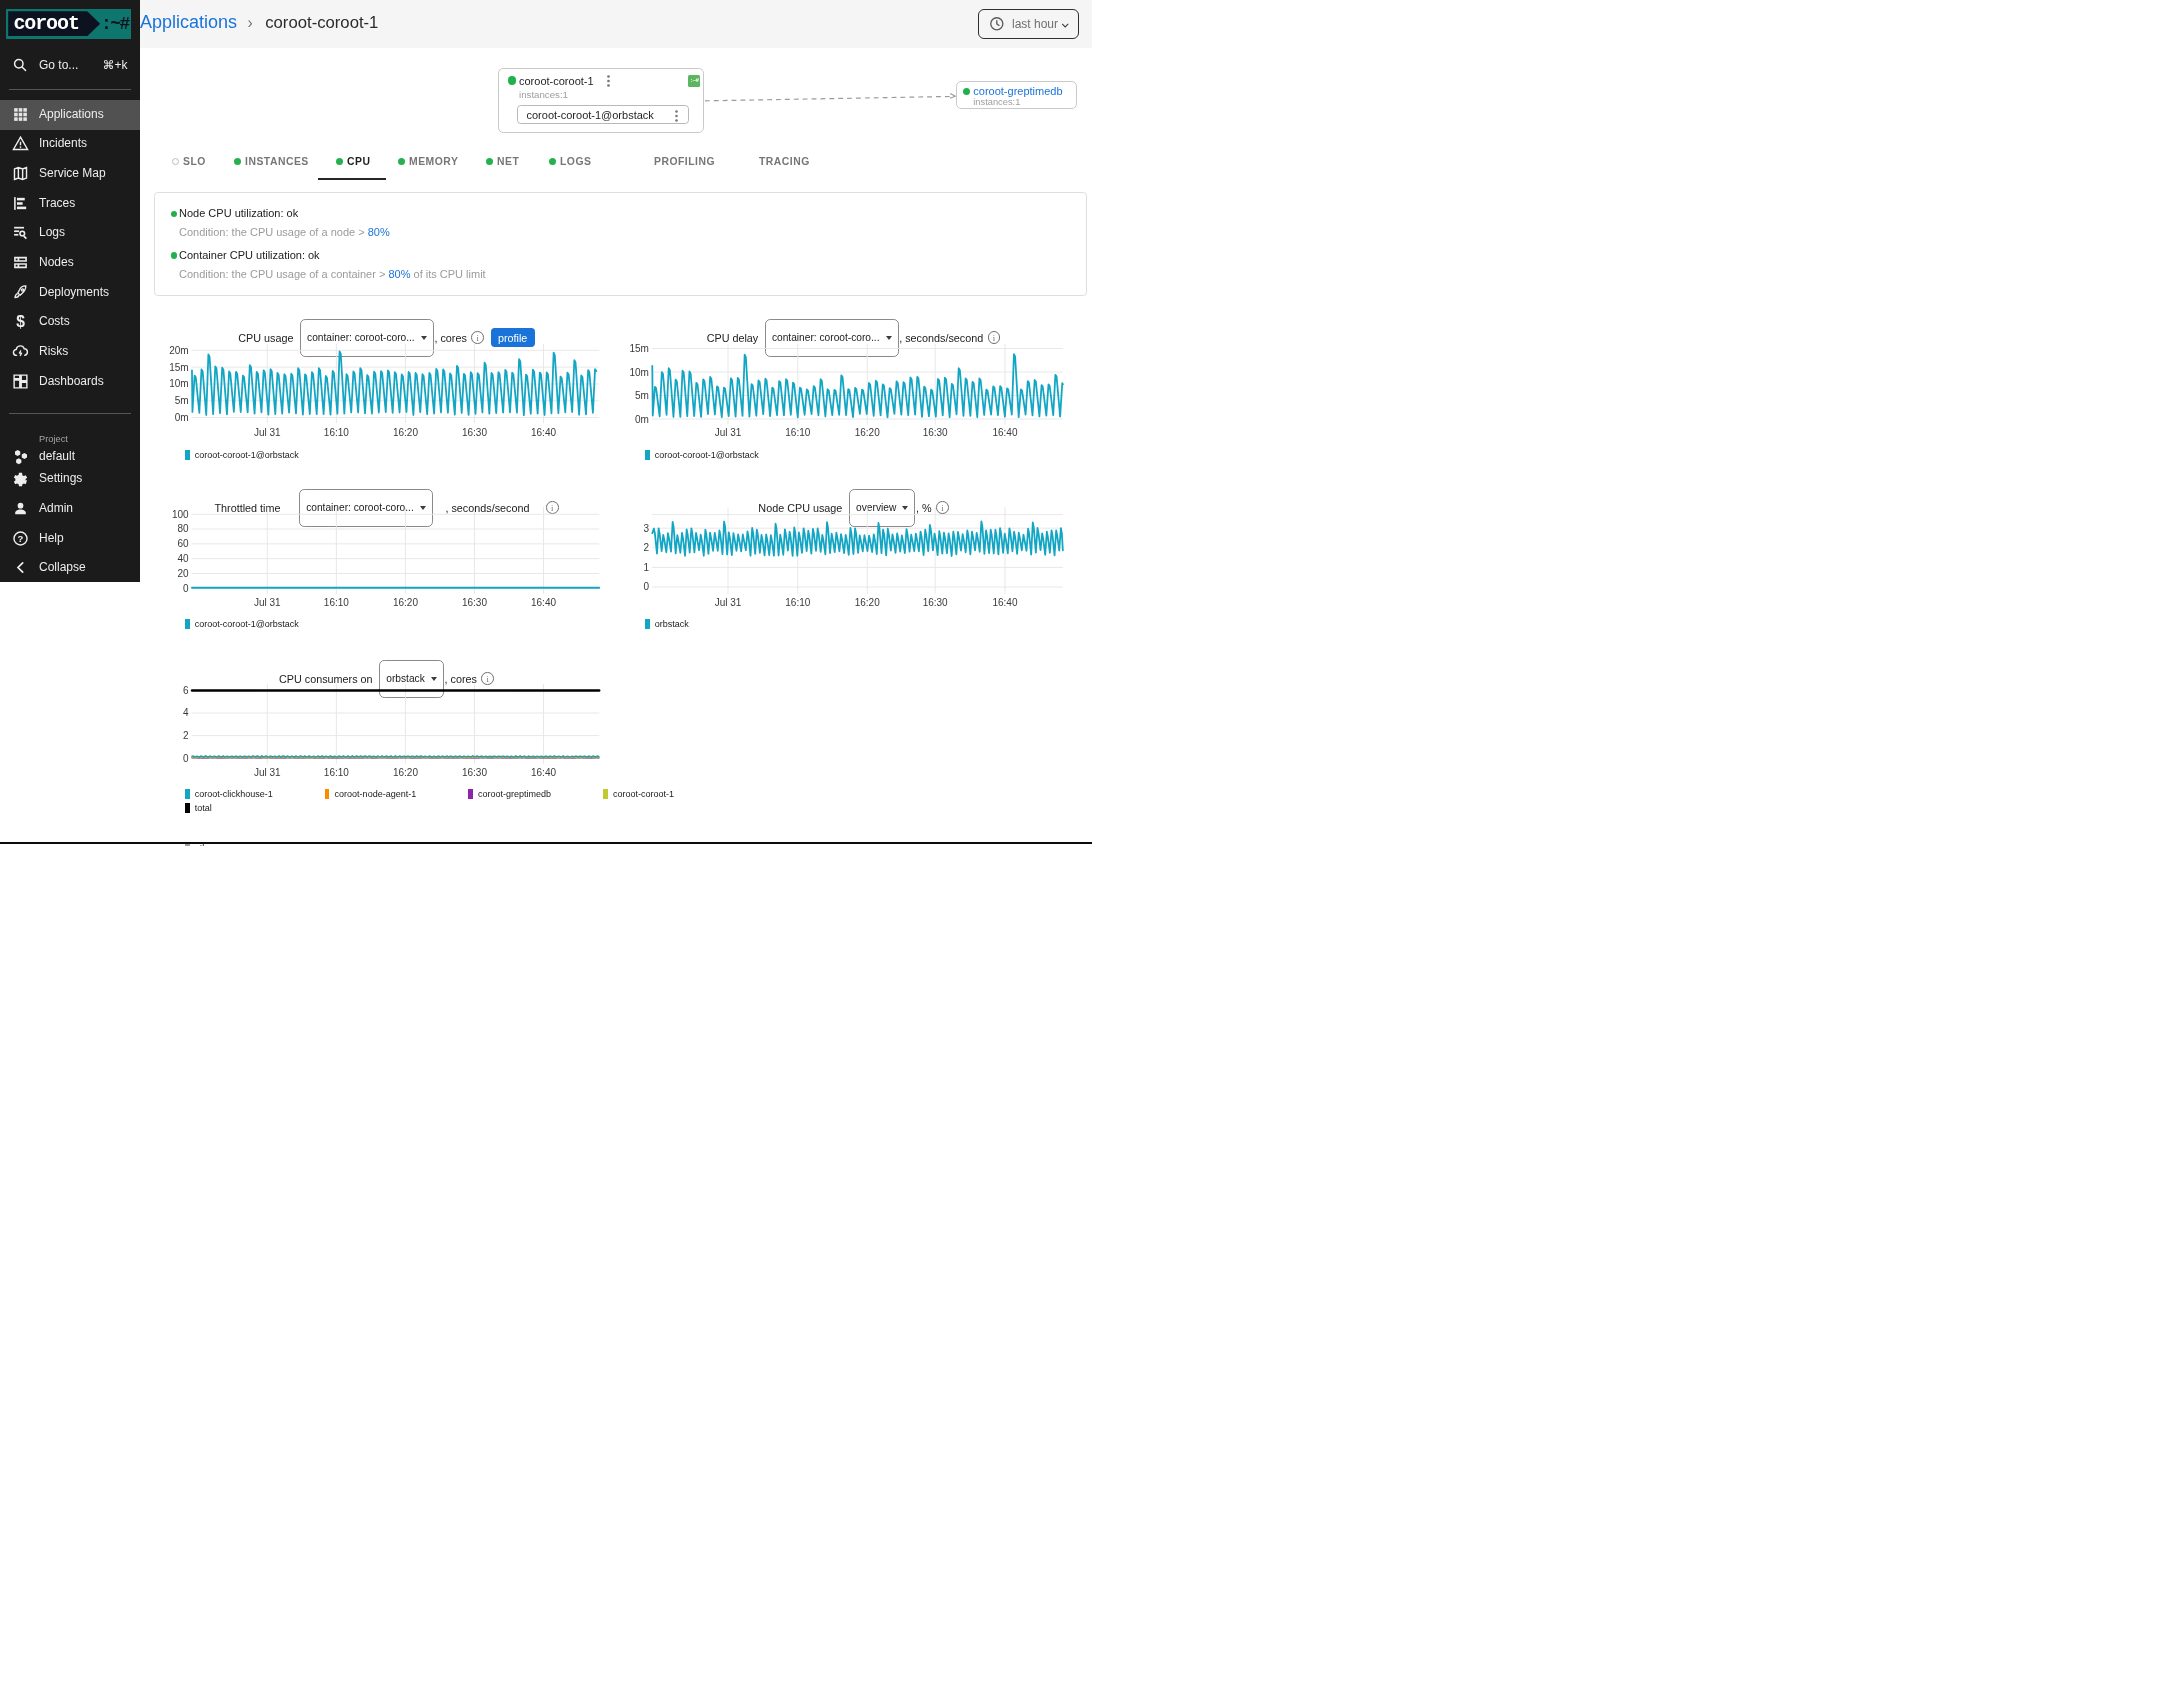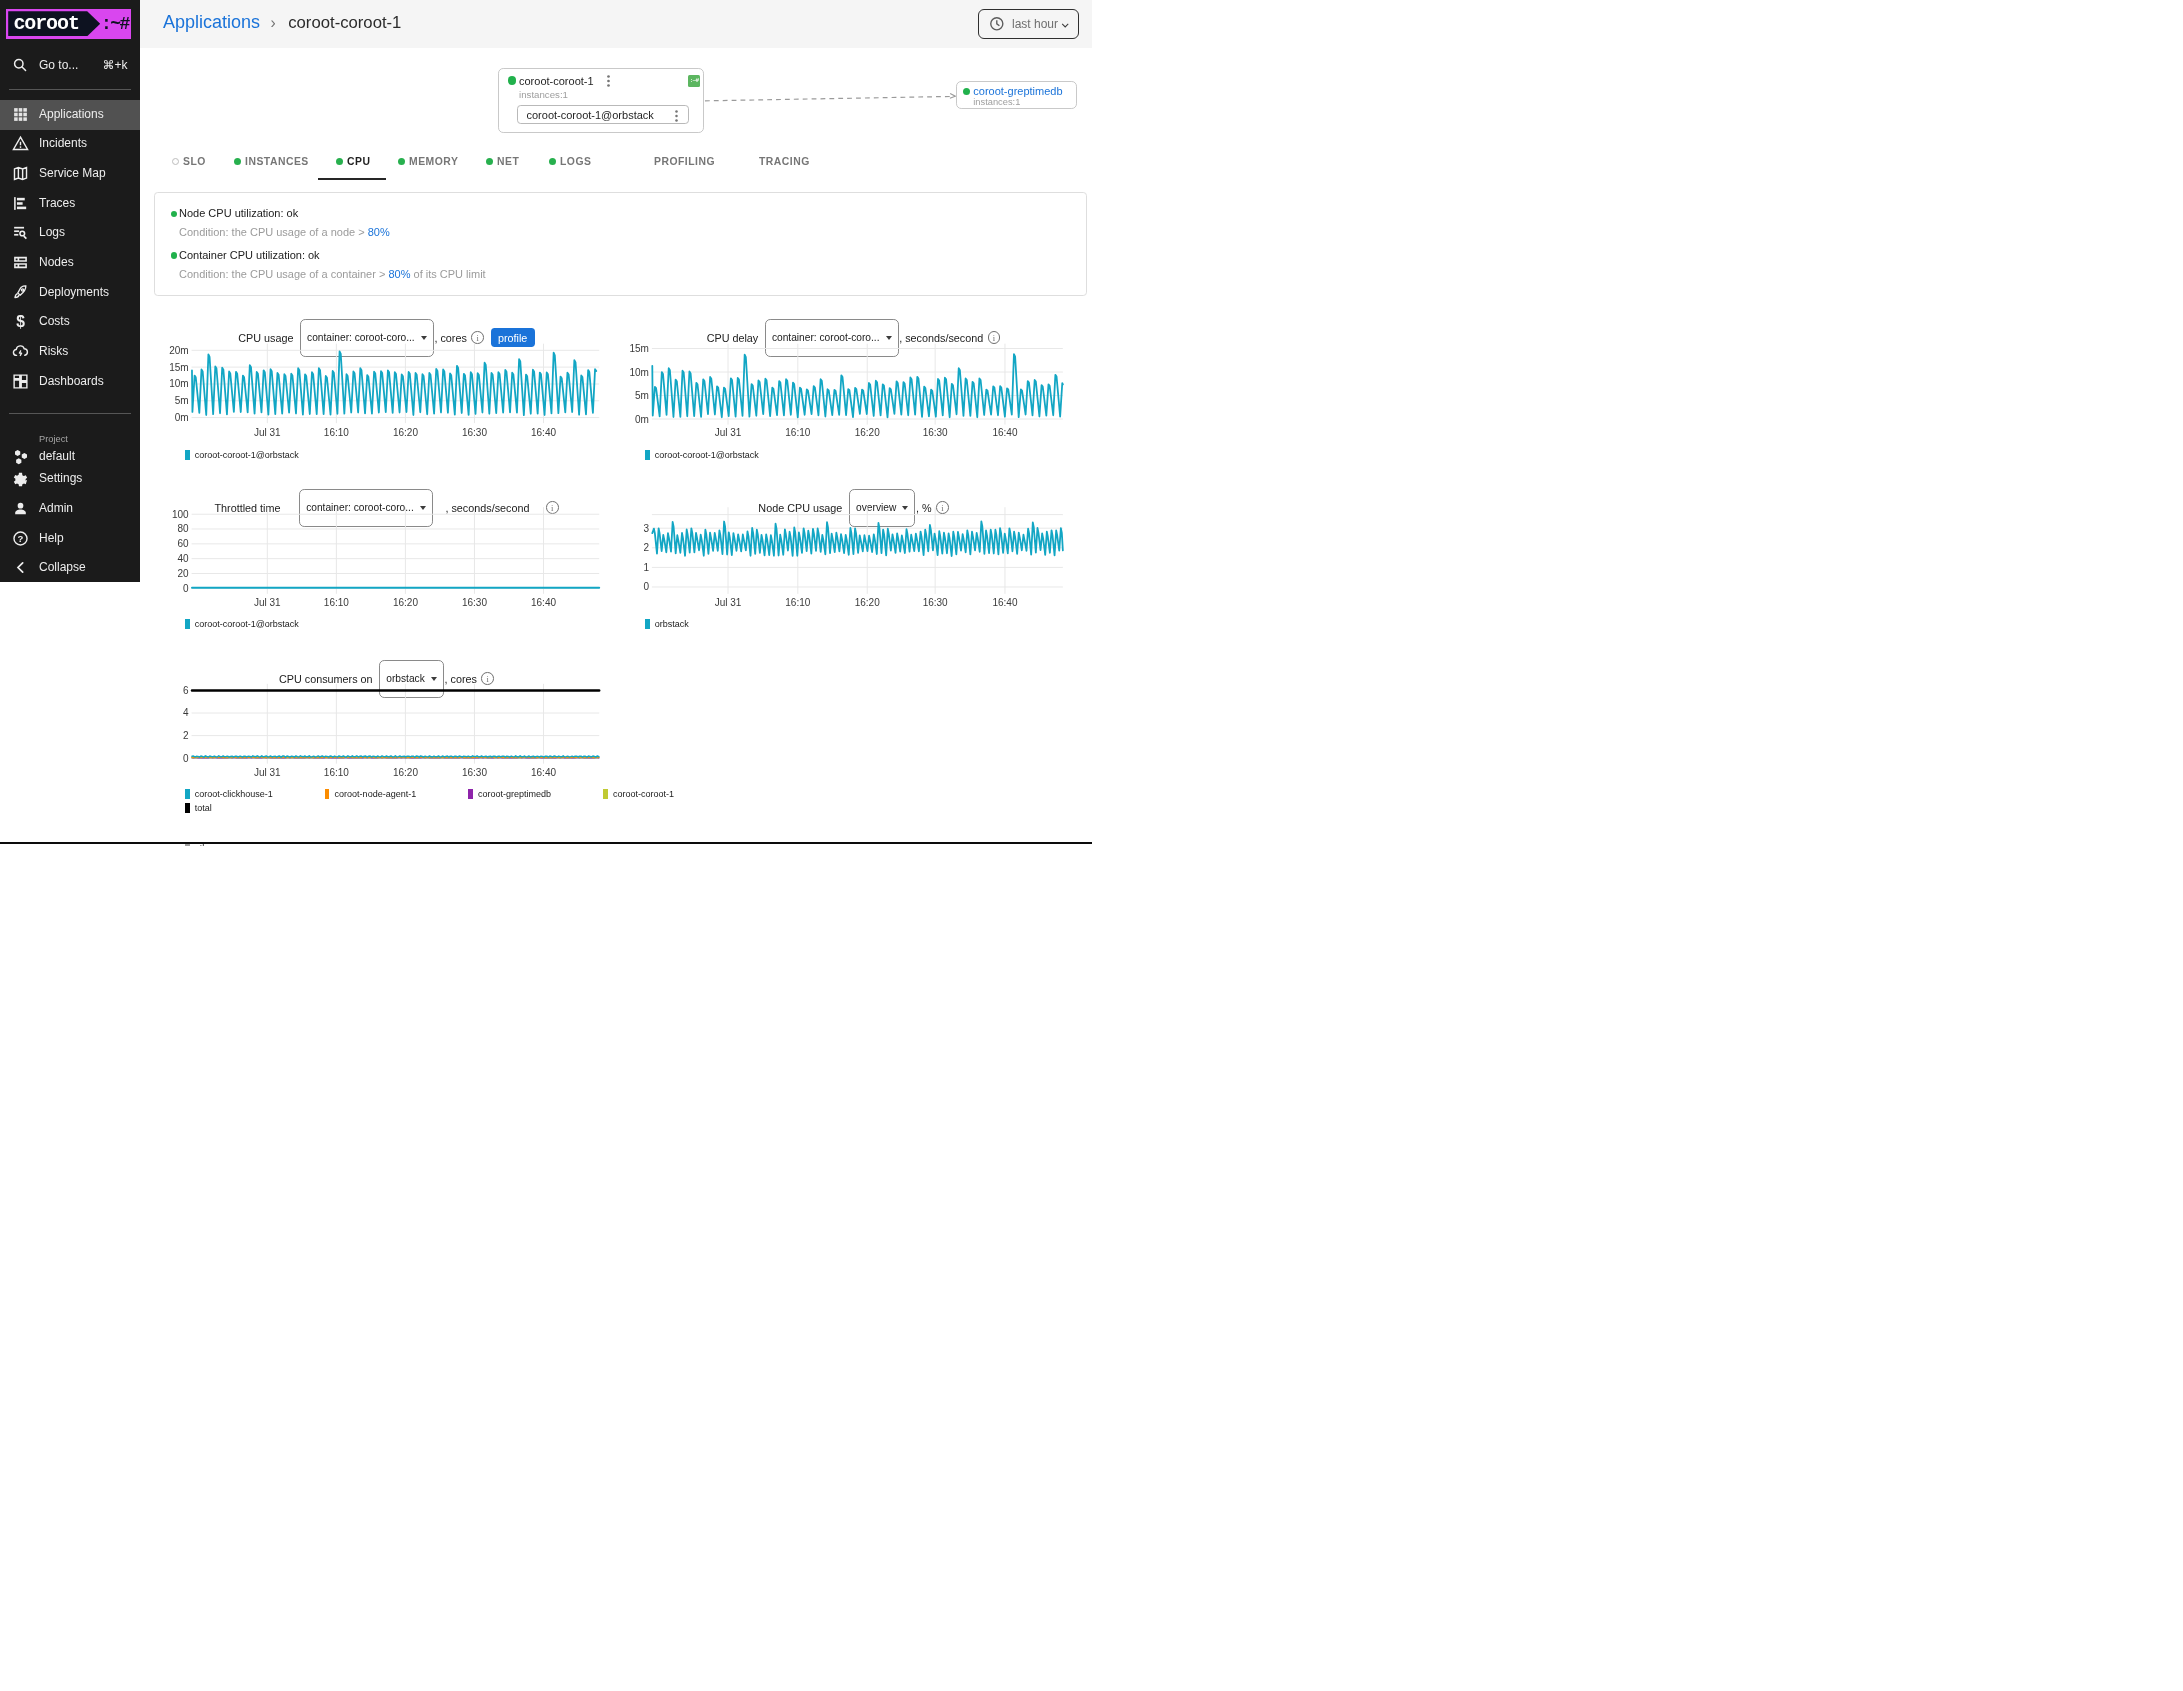--- a/index.html
+++ b/index.html
@@ -1,35 +1,35 @@
 <!DOCTYPE html>
 <html style="font-size:12px"><head><meta charset="utf-8"><style>
 * { margin:0; padding:0; box-sizing:border-box; }
 html,body { width:1092px; height:846px; background:#fff; font-family:"Liberation Sans",sans-serif; overflow:hidden; }
 body { position:relative; }
 .abs { position:absolute; }
 
 
 #sidebar { position:absolute; left:0; top:0; width:140px; height:582px; background:#1b1b1b; color:#ededed; }
-#logo { position:absolute; left:6px; top:9px; width:125px; height:30px; background:#d946ef; }
+#logo { position:absolute; left:6px; top:9px; width:125px; height:30px; background:#0f766e; }
 #logo .dk { position:absolute; left:2.2px; top:2.2px; width:92px; height:25px; background:#0d1220;
   clip-path:polygon(0 0, 79px 0, 92px 12.6px, 79px 25px, 0 25px); }
 #logo .ct { position:absolute; left:7.4px; top:3px; font-family:"Liberation Mono",monospace; font-weight:bold; font-size:20px; color:#fff; letter-spacing:-1.1px;}
 #logo .pr { position:absolute; left:95px; top:4.5px; font-family:"Liberation Mono",monospace; font-weight:bold; font-size:18px; color:#0d1220; letter-spacing:-1.5px;}
 .srow { position:absolute; left:0; width:140px; height:30px; }
 .srow svg { position:absolute; left:12px; top:6px; }
 .srow .lbl { position:absolute; left:39px; top:6.7px; font-size:12px; color:#ededed; }
 .srow .kbd { position:absolute; right:12.6px; top:6.7px; font-size:12px; color:#ededed; }
 .sdiv { position:absolute; left:9px; width:122px; height:0; border-top:0.7px solid #565656; }
 .sel { background:#515151; }
 .plabel { position:absolute; left:39px; font-size:9.3px; color:#a5a5a5; }
 
 
 #header { position:absolute; left:140px; top:0; width:952px; height:48px; background:#f5f5f5; }
-#crumb { position:absolute; left:23px; top:12px; font-size:18px; }
+#crumb { position:absolute; left:0; top:12px; font-size:18px; }
 #crumb .b { color:#1a73d9; }
 #crumb .sep { color:#757575; margin:0 12.6px 0 10.4px; font-size:15.6px; }
 #crumb .c { color:#2b2b2b; font-size:16.7px; }
 #lasthour { position:absolute; left:838px; top:9px; width:101px; height:30px; border:1.5px solid #2f2f2f; border-radius:6px; }
 #lasthour .t { position:absolute; left:33px; top:6.7px; font-size:12px; color:#6f6f6f; }
 
 
 .card { position:absolute; background:#fff; border:0.7px solid #c9c9c9; border-radius:5.2px; }
 #card1 { left:498px; top:68px; width:206px; height:65px; }
 #card2 { left:956px; top:81px; width:121px; height:28px; }

